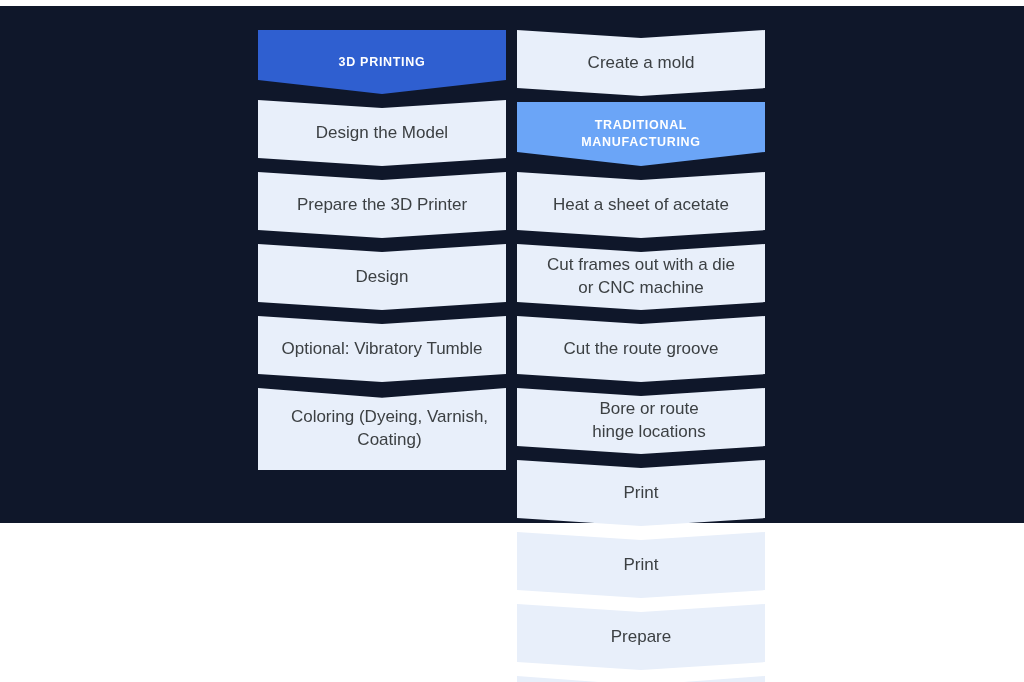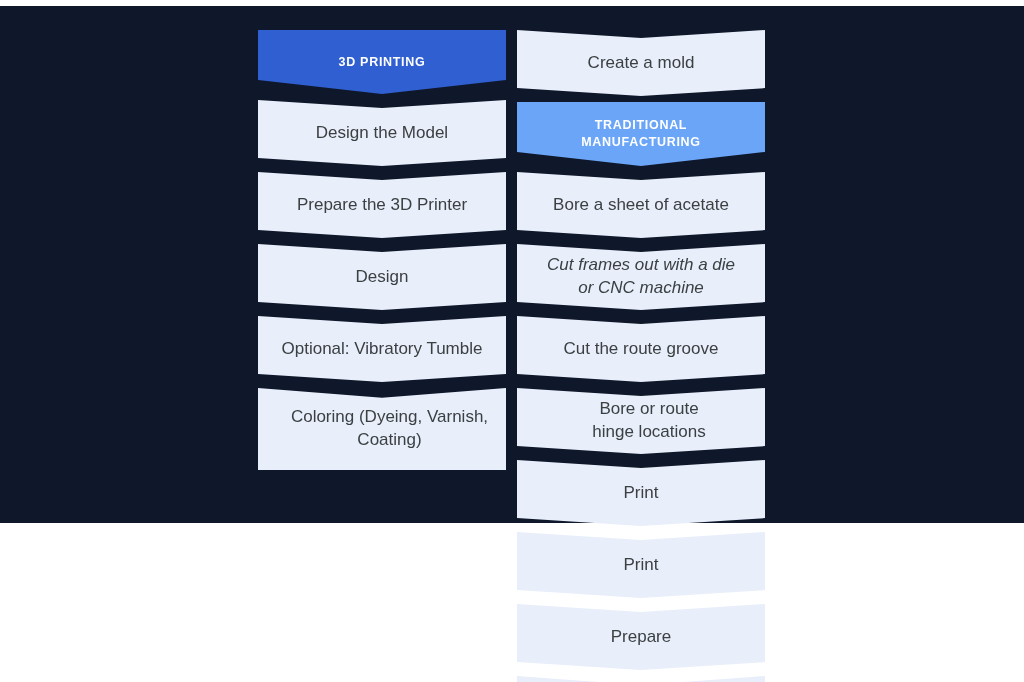--- a/index.html
+++ b/index.html
@@ -99,23 +99,23 @@
   <div class="column" id="column-trad">
     <div class="chev step" style="background:#e8effa;height:66px;">
       <span class="label">Create a mold</span>
     </div>
 
     <div class="chev head" style="background:#6ba5f7;height:64px;">
       <span class="label">TRADITIONAL
 MANUFACTURING</span>
     </div>
     <div class="chev step" style="background:#e8effa;height:66px;">
-      <span class="label">Bore a sheet of acetate</span>
+      <span class="label">Heat a sheet of acetate</span>
     </div>
-    <div class="chev step" style="background:#e8effa;height:66px;font-style:italic;">
+    <div class="chev step" style="background:#e8effa;height:66px;">
       <span class="label">Cut frames out with a die
 or CNC machine</span>
     </div>
     <div class="chev step" style="background:#e8effa;height:66px;">
       <span class="label">Cut the route groove</span>
     </div>
     <div class="chev step" style="background:#e8effa;height:66px;padding-left:16px;">
       <span class="label">Bore or route
 hinge locations</span>
     </div>

